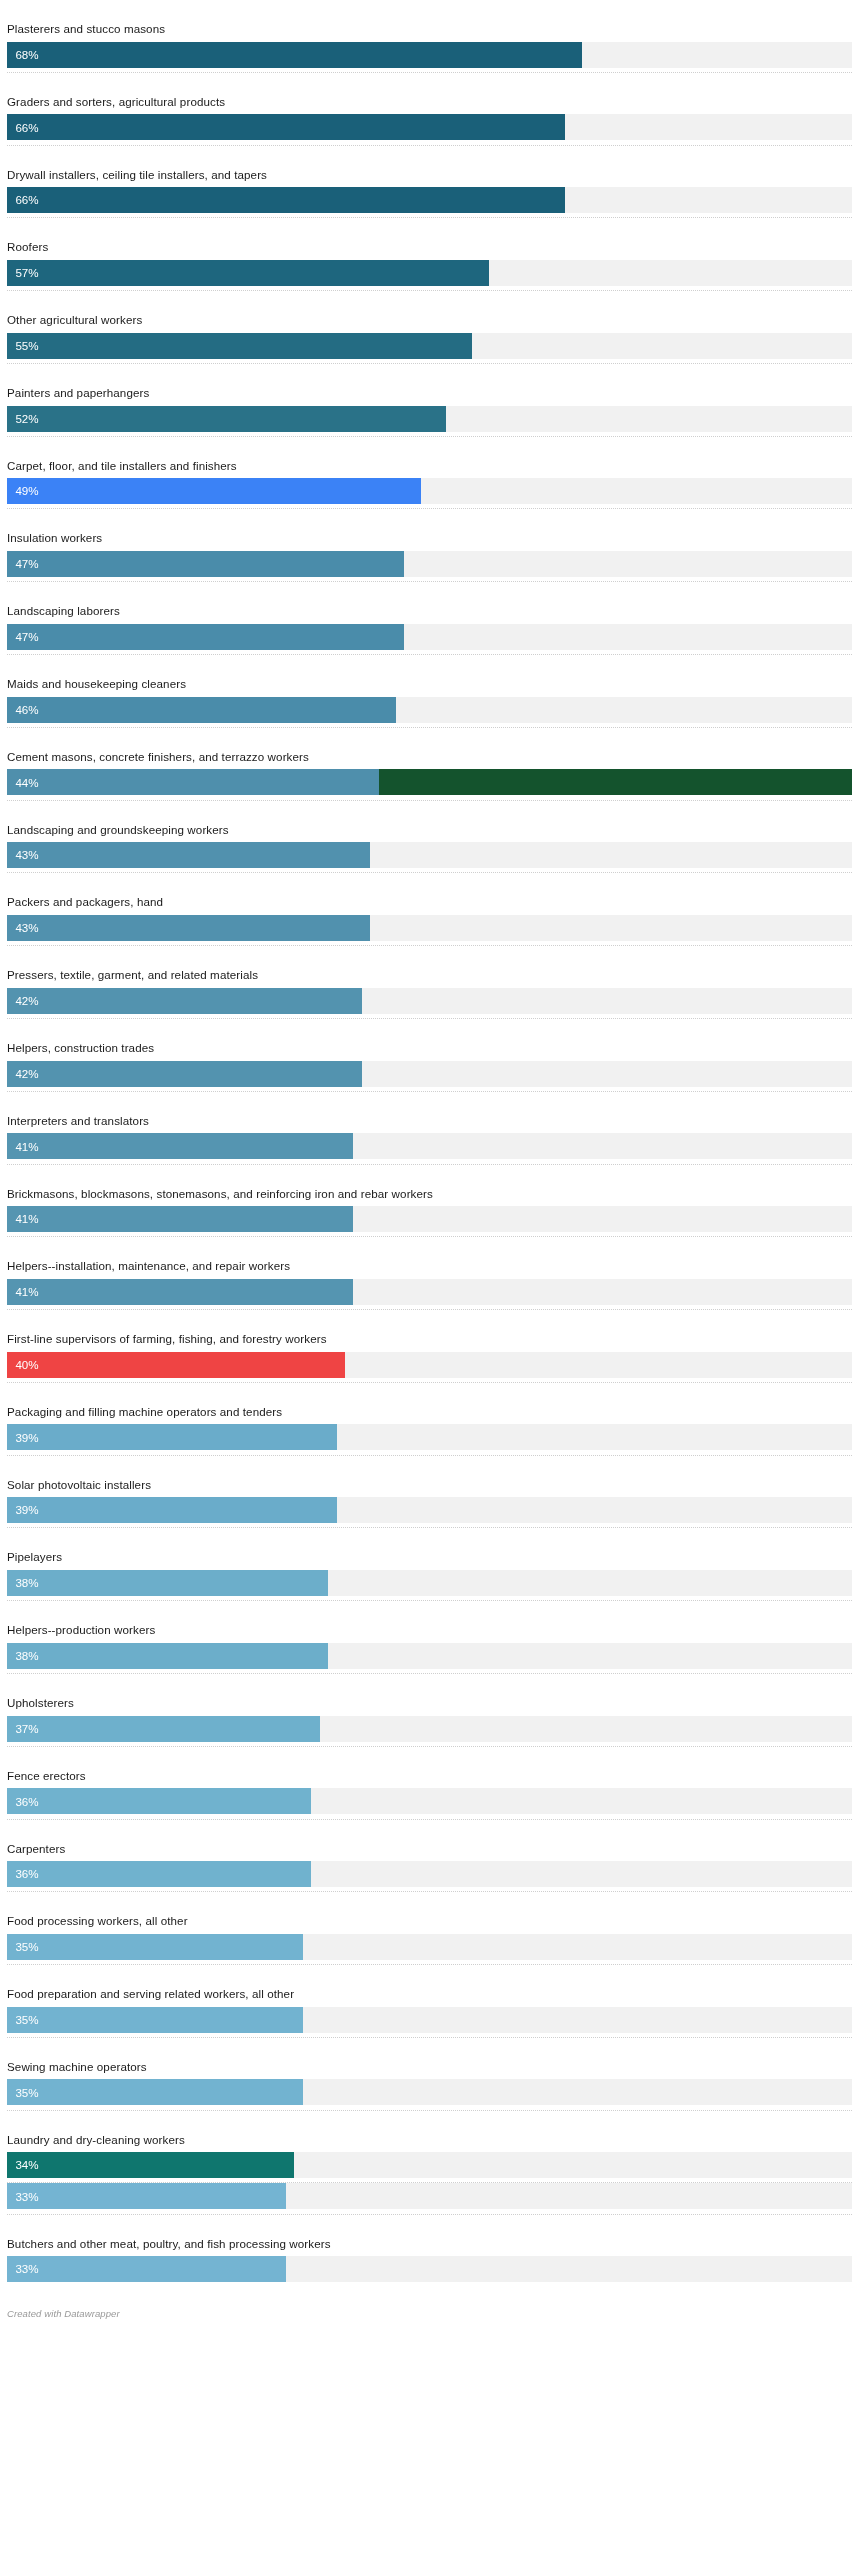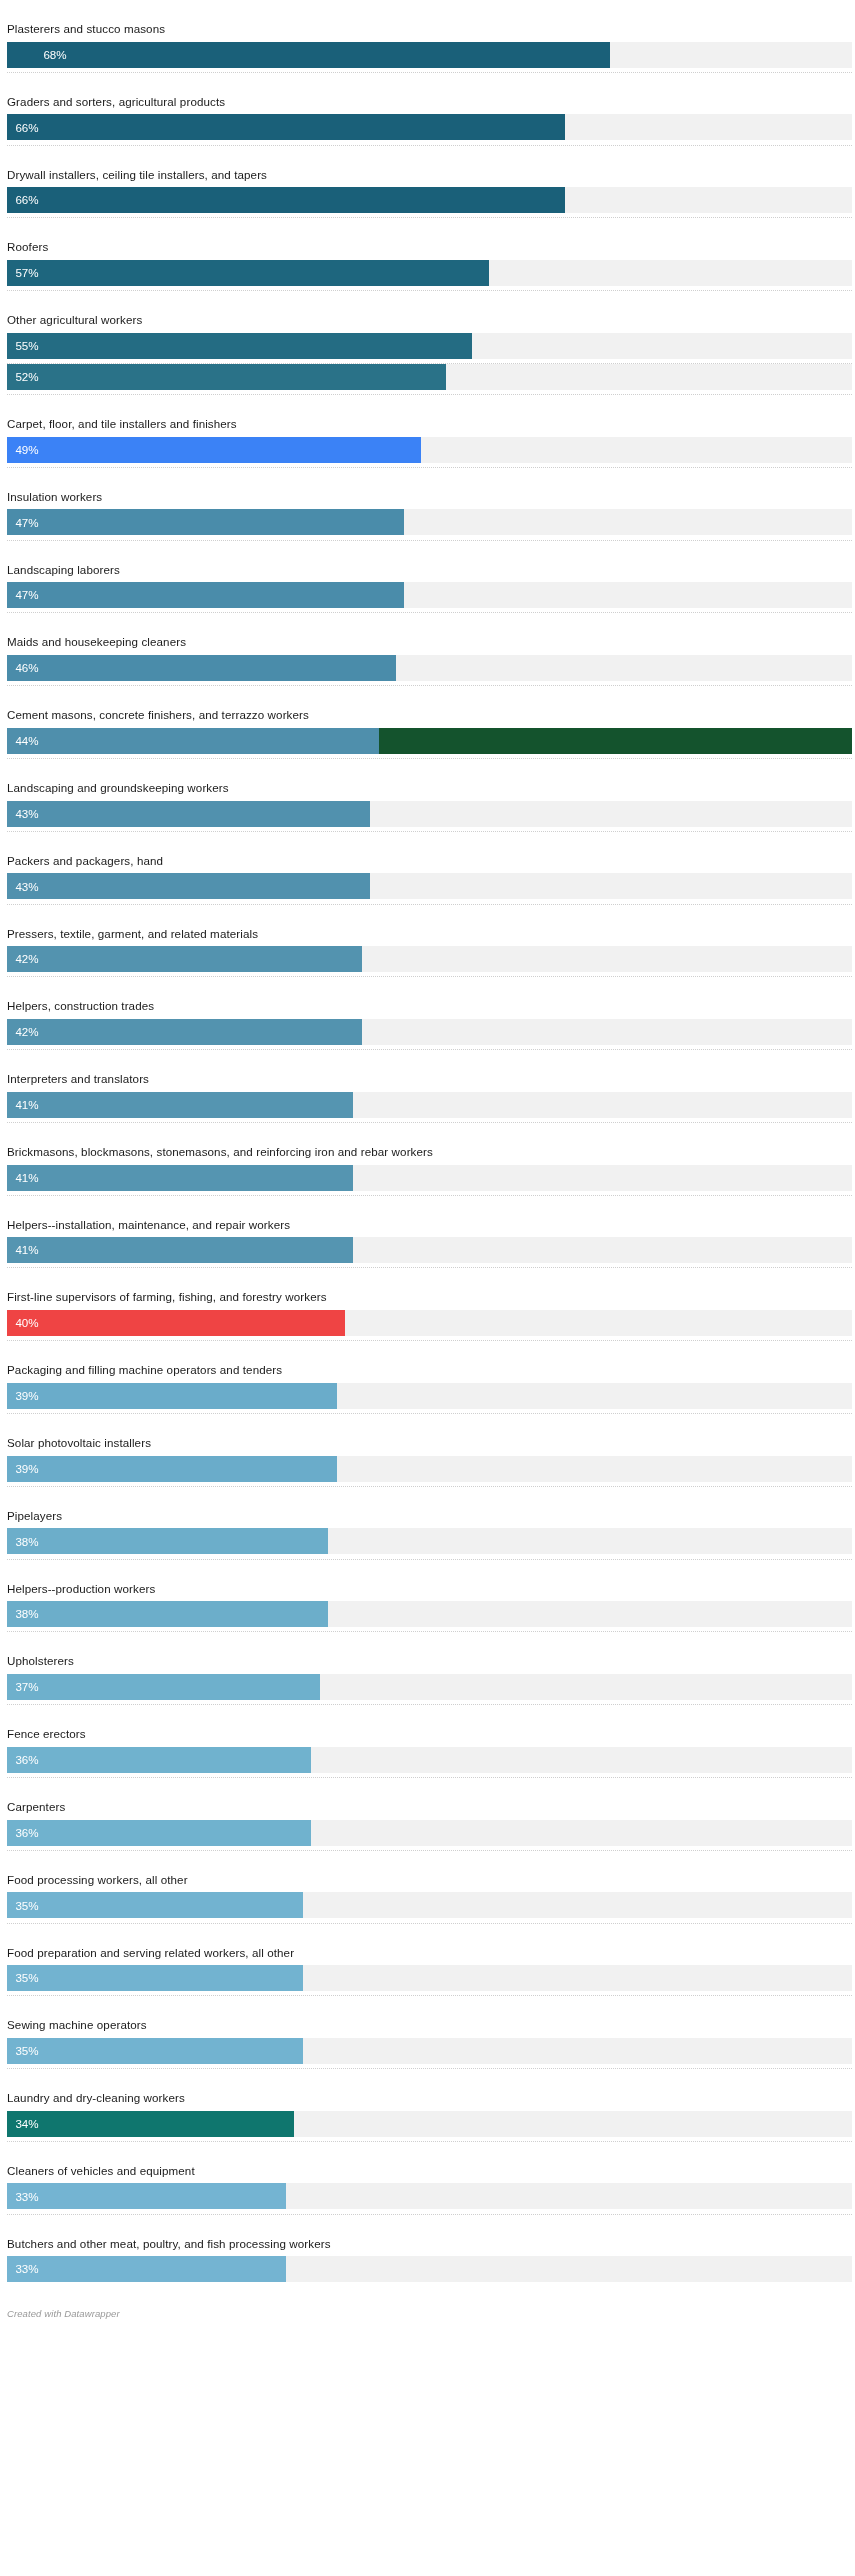--- a/index.html
+++ b/index.html
@@ -75,21 +75,21 @@
   }
 </style>
 </head>
 <body>
 
 <div id="chart-root">
   <div class="rows" id="rows-container">
       <div class="row">
         <div class="label">Plasterers and stucco masons</div>
         <div class="track" style="background: rgb(241, 241, 241);">
-          <div class="bar" style="width: 68%; background: rgb(26, 96, 121); padding-left: 28px;">
+          <div class="bar" style="width: 68%; background: rgb(26, 96, 121);">
             <span class="value">68%</span>
           </div>
         </div>
         <div class="sep" style="border-bottom-color: rgb(207, 207, 207);"></div>
       </div>
       <div class="row">
         <div class="label">Graders and sorters, agricultural products</div>
         <div class="track" style="background: rgb(241, 241, 241);">
           <div class="bar" style="width: 66%; background: rgb(26, 96, 121);">
             <span class="value">66%</span>
@@ -118,20 +118,21 @@
       <div class="row">
         <div class="label">Other agricultural workers</div>
         <div class="track" style="background: rgb(241, 241, 241);">
           <div class="bar" style="width: 55%; background: rgb(36, 108, 131);">
             <span class="value">55%</span>
           </div>
         </div>
         <div class="sep" style="border-bottom-color: rgb(207, 207, 207);"></div>
       </div>
       <div class="row">
+        <div class="label">Painters and paperhangers</div>
         <div class="track" style="background: rgb(241, 241, 241);">
           <div class="bar" style="width: 52%; background: rgb(42, 114, 136);">
             <span class="value">52%</span>
           </div>
         </div>
         <div class="sep" style="border-bottom-color: rgb(207, 207, 207);"></div>
       </div>
       <div class="row">
         <div class="label">Carpet, floor, and tile installers and finishers</div>
         <div class="track" style="background: rgb(241, 241, 241);">
@@ -342,21 +343,20 @@
       <div class="row">
         <div class="label">Laundry and dry-cleaning workers</div>
         <div class="track" style="background: rgb(241, 241, 241);">
           <div class="bar" style="width: 34%; background: #0f766e;">
             <span class="value">34%</span>
           </div>
         </div>
         <div class="sep" style="border-bottom-color: rgb(207, 207, 207);"></div>
       </div>
       <div class="row">
-        <div class="label">Cleaners of vehicles and equipment</div>
         <div class="track" style="background: rgb(241, 241, 241);">
           <div class="bar" style="width: 33%; background: rgb(116, 180, 210);">
             <span class="value">33%</span>
           </div>
         </div>
         <div class="sep" style="border-bottom-color: rgb(207, 207, 207);"></div>
       </div>
       <div class="row">
         <div class="label">Butchers and other meat, poultry, and fish processing workers</div>
         <div class="track" style="background: rgb(241, 241, 241);">

